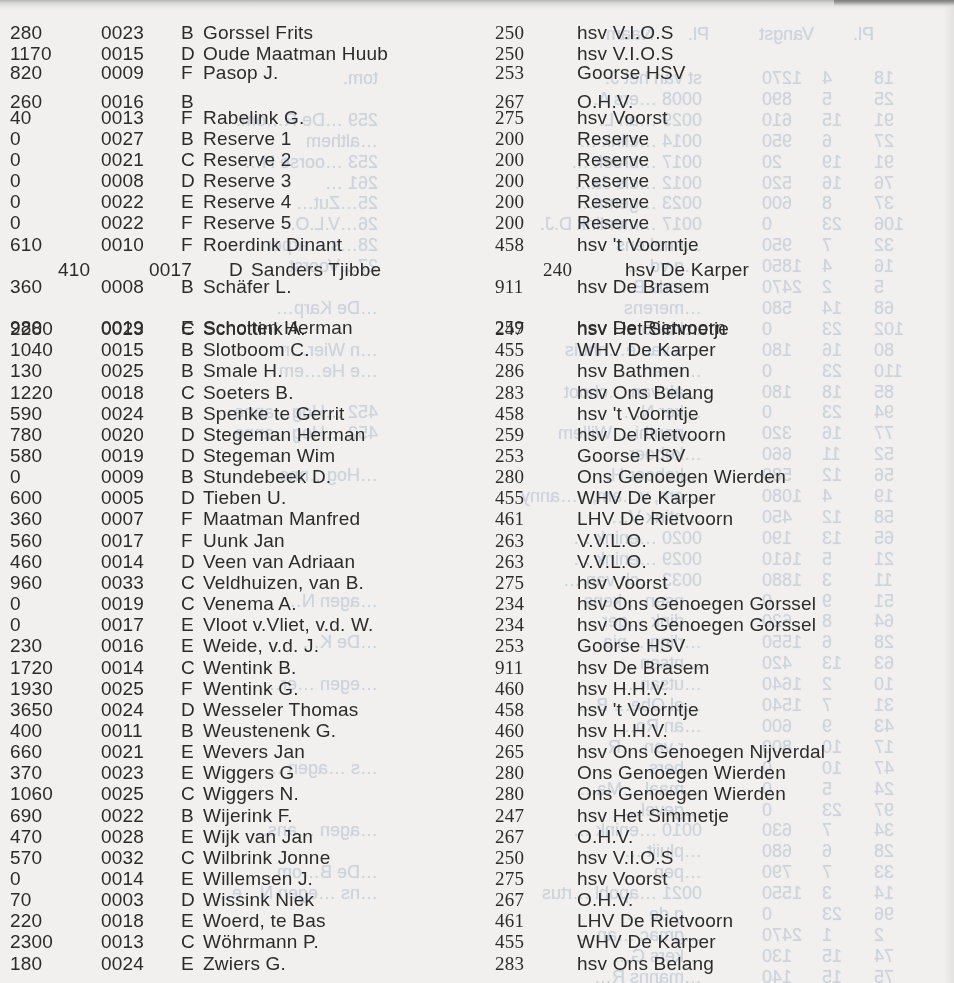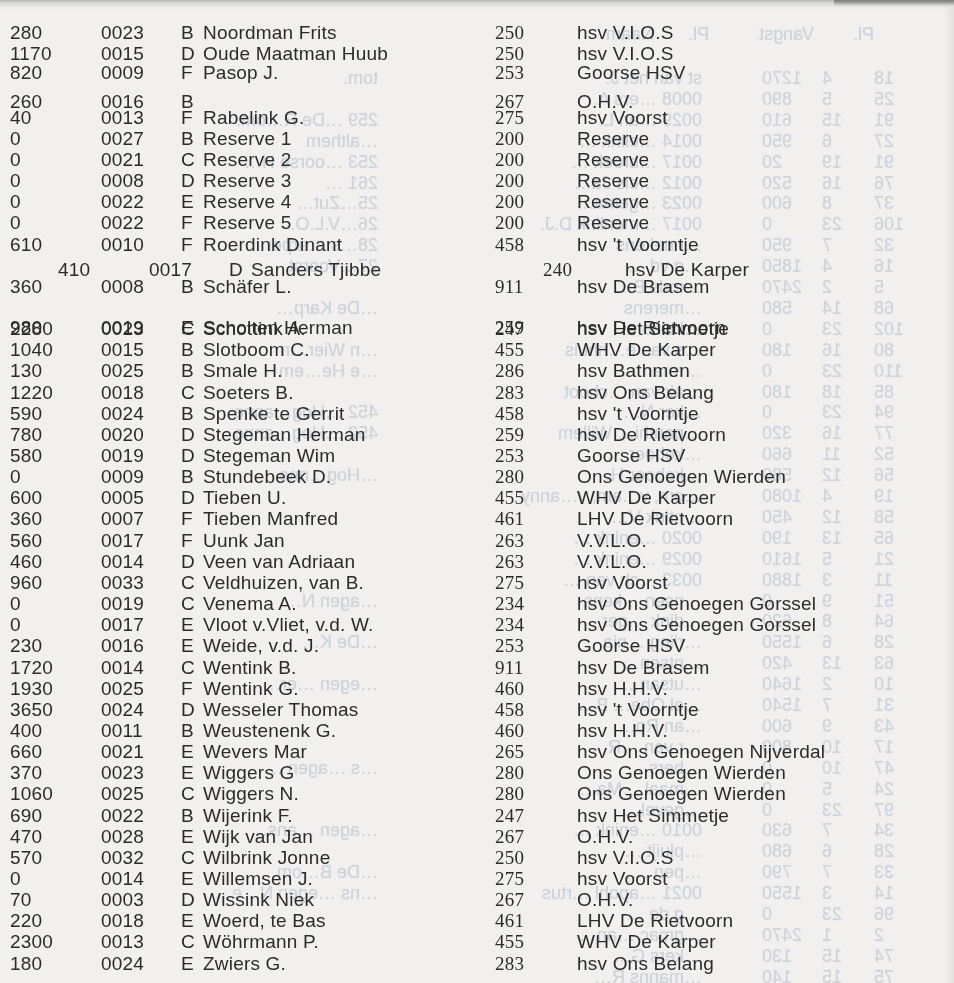--- a/index.html
+++ b/index.html
@@ -375,21 +375,21 @@
         </div>
       </div>
   </div>
 
   <div class="front-layer">
     <div id="front-rows">
         <div class="row" style="top: 22px;">
           <span class="c-vangst">280</span>
           <span class="c-code">0023</span>
           <span class="c-poule">B</span>
-          <span class="c-naam">Noordman Frits</span>
+          <span class="c-naam">Gorssel Frits</span>
           <span class="c-nr">250</span>
           <span class="c-ver">hsv V.I.O.S</span>
         </div>
         <div class="row" style="top: 43.15px;">
           <span class="c-vangst">1170</span>
           <span class="c-code">0015</span>
           <span class="c-poule">D</span>
           <span class="c-naam">Oude Maatman Huub</span>
           <span class="c-nr">250</span>
           <span class="c-ver">hsv V.I.O.S</span>
@@ -558,21 +558,21 @@
           <span class="c-code">0005</span>
           <span class="c-poule">D</span>
           <span class="c-naam">Tieben U.</span>
           <span class="c-nr">455</span>
           <span class="c-ver">WHV De Karper</span>
         </div>
         <div class="row" style="top: 508.45px;">
           <span class="c-vangst">360</span>
           <span class="c-code">0007</span>
           <span class="c-poule">F</span>
-          <span class="c-naam">Tieben Manfred</span>
+          <span class="c-naam">Maatman Manfred</span>
           <span class="c-nr">461</span>
           <span class="c-ver">LHV De Rietvoorn</span>
         </div>
         <div class="row" style="top: 529.6px;">
           <span class="c-vangst">560</span>
           <span class="c-code">0017</span>
           <span class="c-poule">F</span>
           <span class="c-naam">Uunk Jan</span>
           <span class="c-nr">263</span>
           <span class="c-ver">V.V.L.O.</span>
@@ -646,21 +646,21 @@
           <span class="c-code">0011</span>
           <span class="c-poule">B</span>
           <span class="c-naam">Weustenenk G.</span>
           <span class="c-nr">460</span>
           <span class="c-ver">hsv H.H.V.</span>
         </div>
         <div class="row" style="top: 741.1px;">
           <span class="c-vangst">660</span>
           <span class="c-code">0021</span>
           <span class="c-poule">E</span>
-          <span class="c-naam">Wevers Mar</span>
+          <span class="c-naam">Wevers Jan</span>
           <span class="c-nr">265</span>
           <span class="c-ver">hsv Ons Genoegen Nijverdal</span>
         </div>
         <div class="row" style="top: 762.25px;">
           <span class="c-vangst">370</span>
           <span class="c-code">0023</span>
           <span class="c-poule">E</span>
           <span class="c-naam">Wiggers G</span>
           <span class="c-nr">280</span>
           <span class="c-ver">Ons Genoegen Wierden</span>

